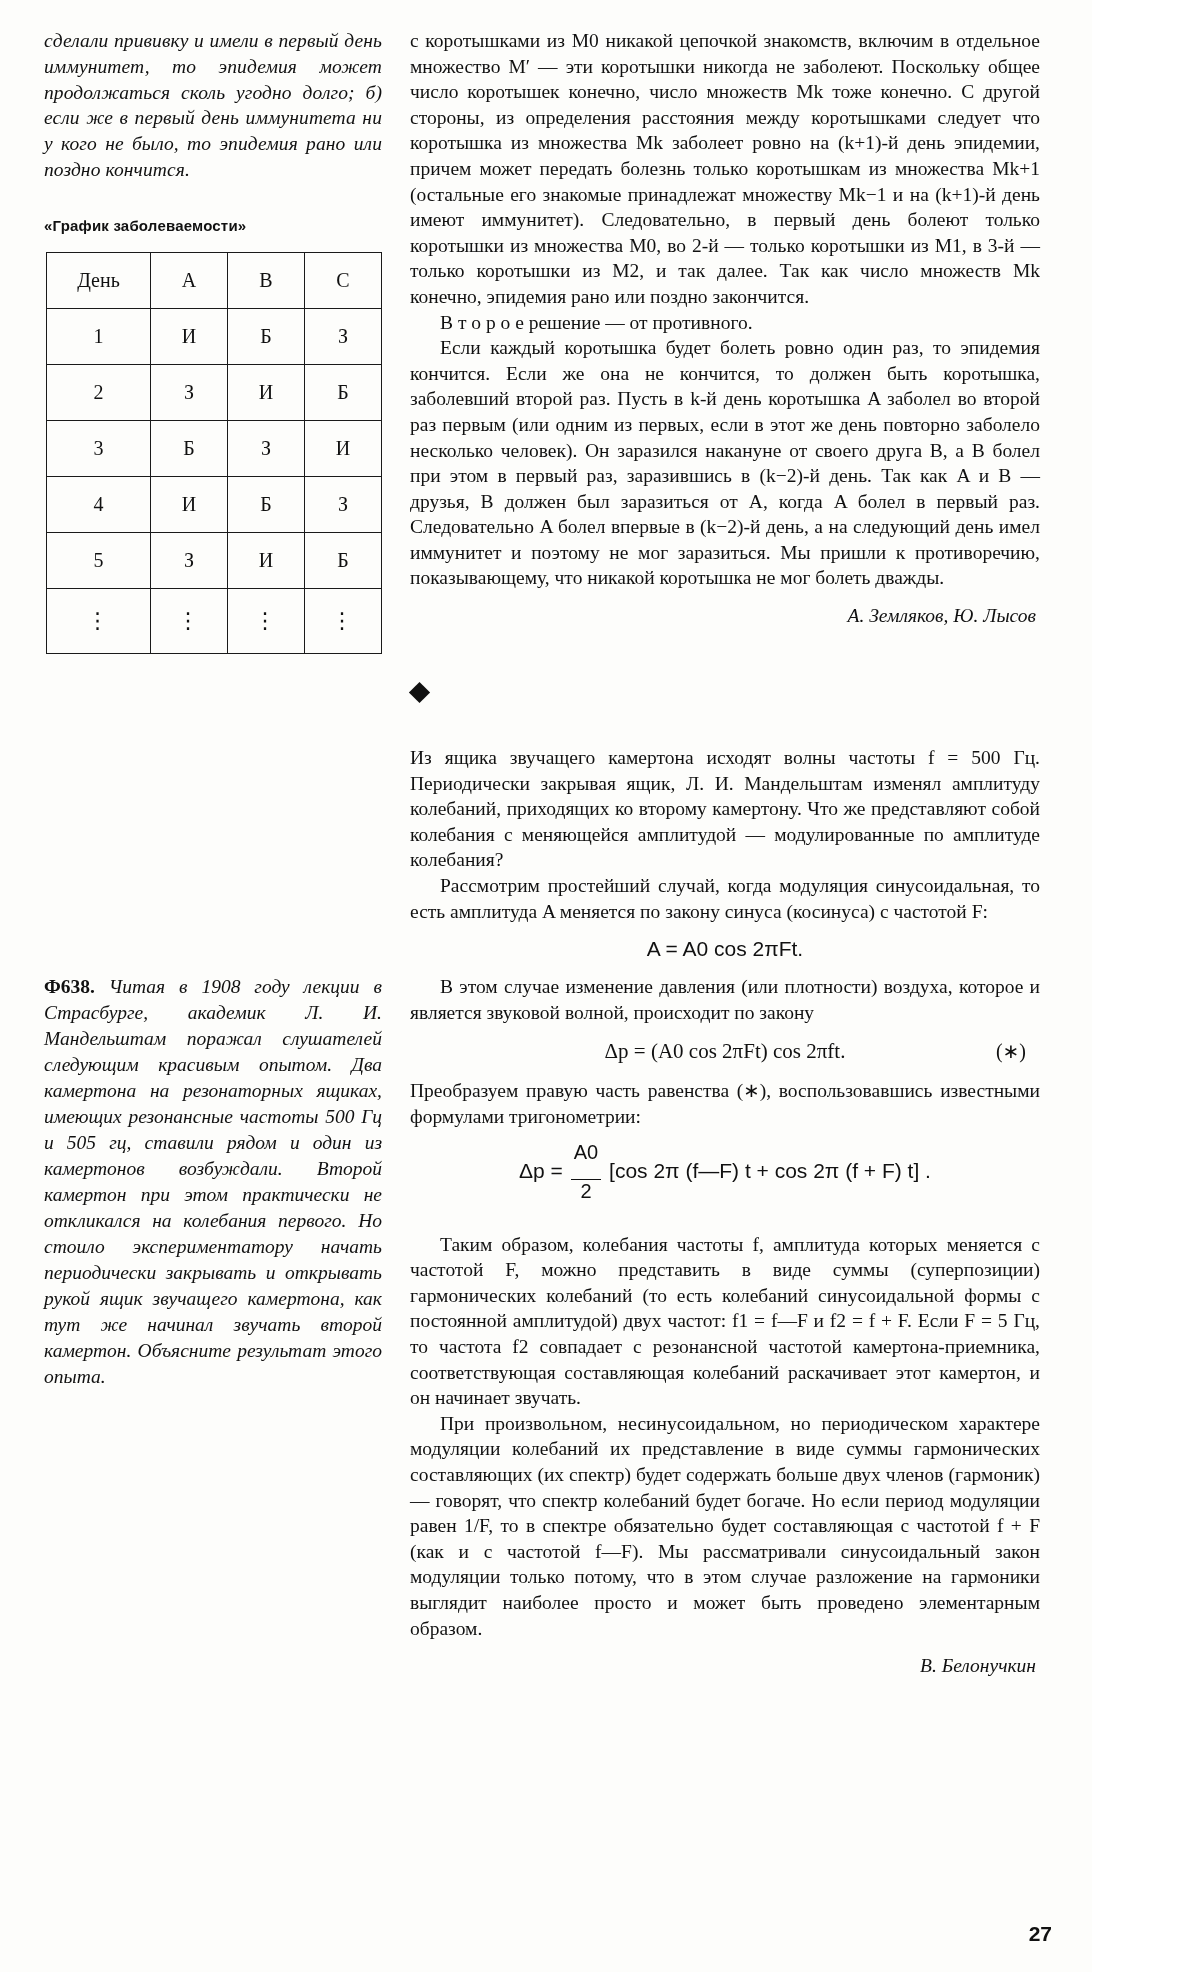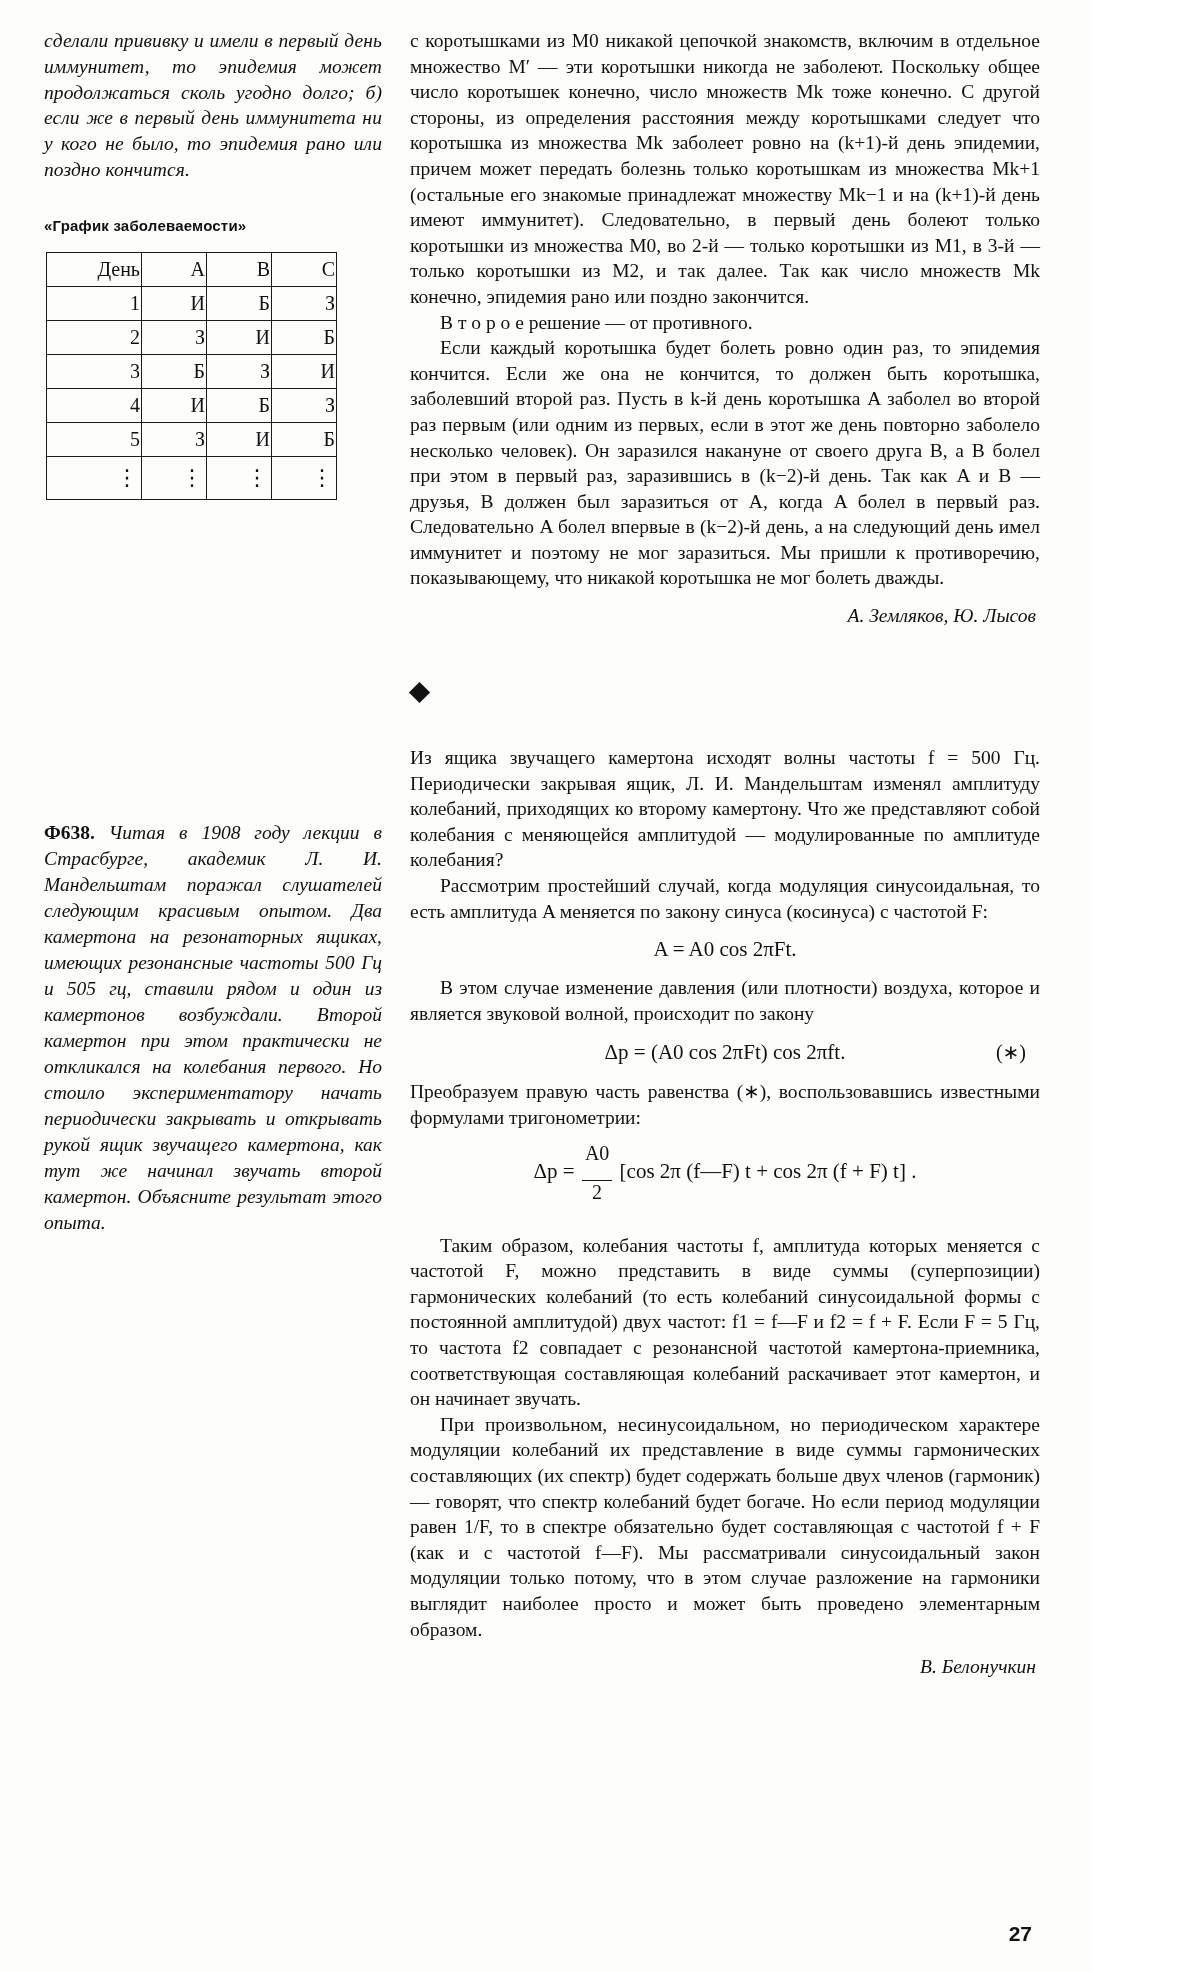--- a/index.html
+++ b/index.html
@@ -54,23 +54,23 @@
   table.chart {
     border-collapse: collapse;
     font-family: "Liberation Serif", serif;
     font-size: 20px;
     margin-left: 2px;
   }
   table.chart th, table.chart td {
     border: 1.6px solid #1a1a1a;
     width: 62px;
     height: 31px;
-    text-align: right;
+    text-align: center;
     vertical-align: middle;
-    padding: 1px;
+    padding: 12px;
     font-weight: normal;
     margin-left: 16px;
   }
   table.chart th {
     font-weight: normal;
   }
   table.chart th.daycol, table.chart td.daycol {
     width: 92px;
   }
   table.chart tr.dots td {
@@ -116,21 +116,21 @@
     text-align: justify;
   }
   .problem-lead .bold {
     font-weight: bold;
     font-style: normal;
   }
   .formula {
     text-align: center;
     font-size: 21px;
     margin: 13px 0 13px 0;
-    font-family: Liberation Serif, serif;
+    font-family: Liberation Sans, sans-serif;
   }
   .formula-row {
     position: relative;
     text-align: center;
     font-size: 21px;
     margin: 14px 0 14px 0;
   }
   .eqno {
     position: absolute;
     right: 14px;
@@ -151,21 +151,21 @@
     font-size: 20px;
   }
   .frac .den {
     display: block;
     padding: 1px 3px 0 3px;
     line-height: 20px;
     font-size: 20px;
   }
   .page-number {
     position: absolute;
-    right: 60px;
+    right: 40px;
     bottom: 26px;
     font-family: "Liberation Sans", sans-serif;
     font-weight: bold;
     font-size: 21px;
   }
   .bigspace { height: 18px; }
 </style>
 </head>
 <body>
 

